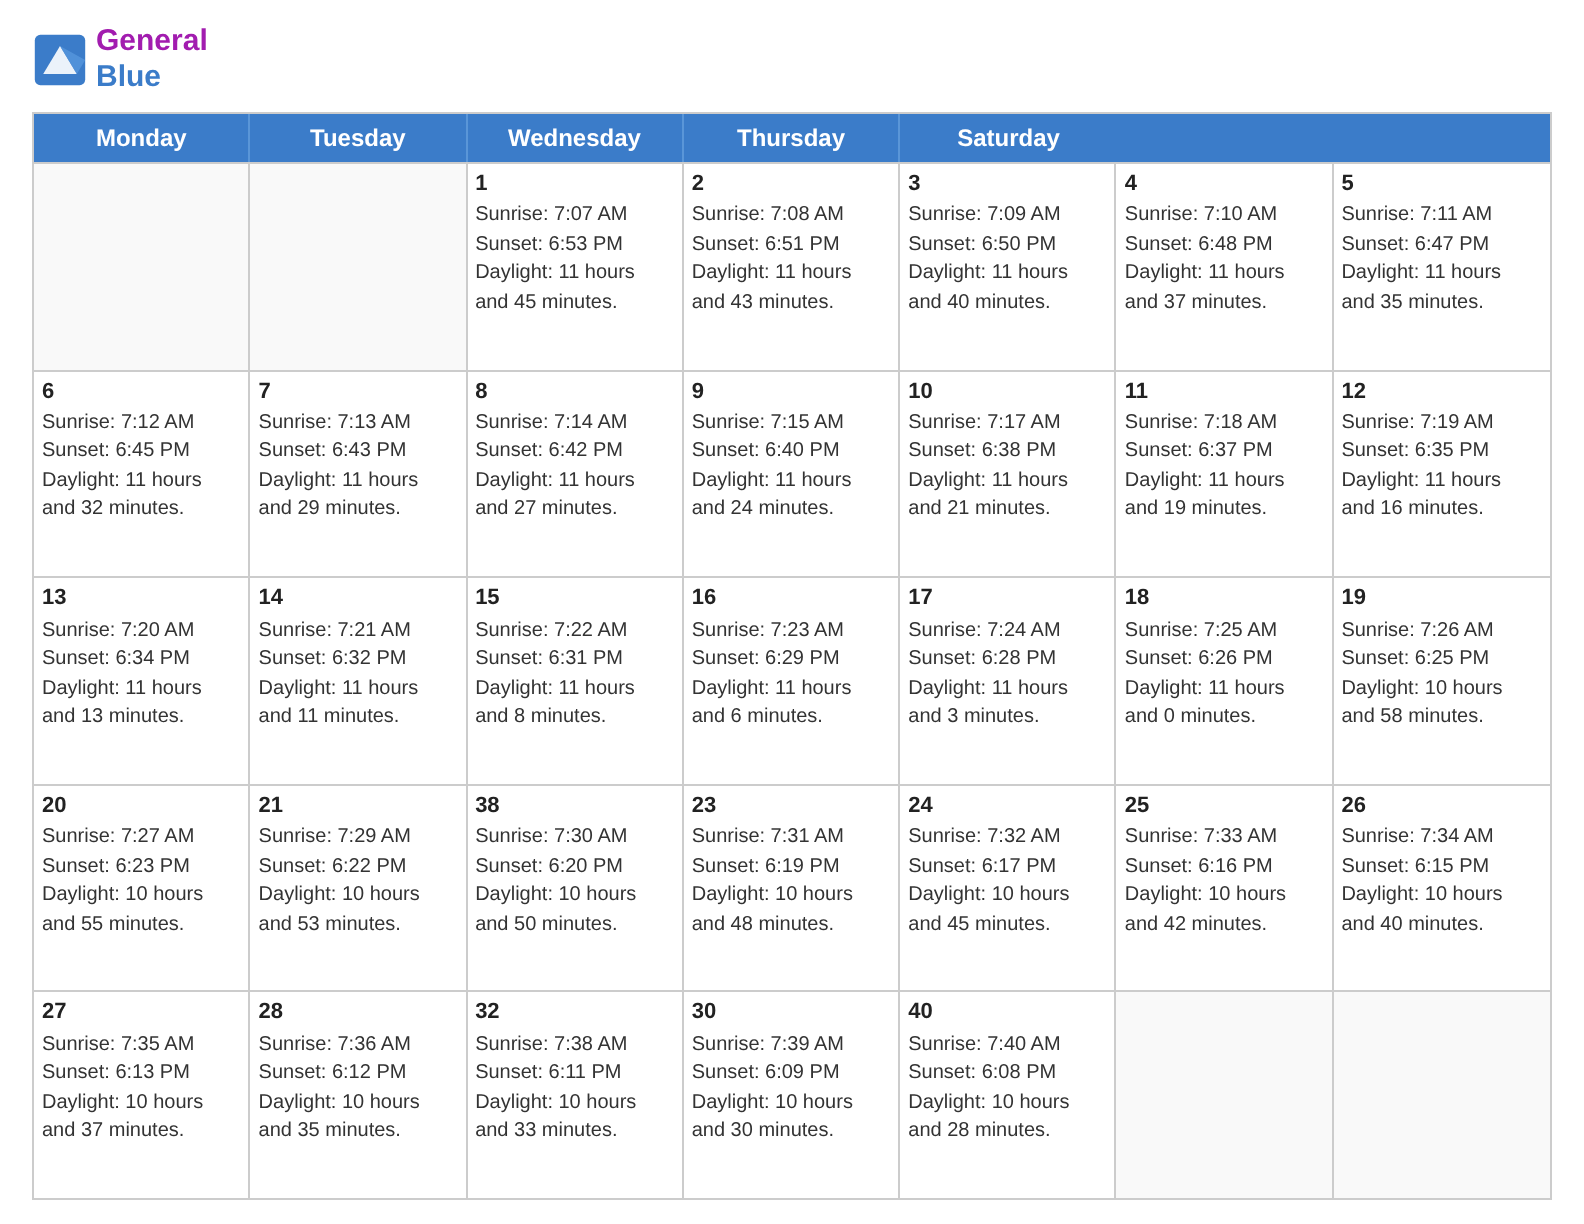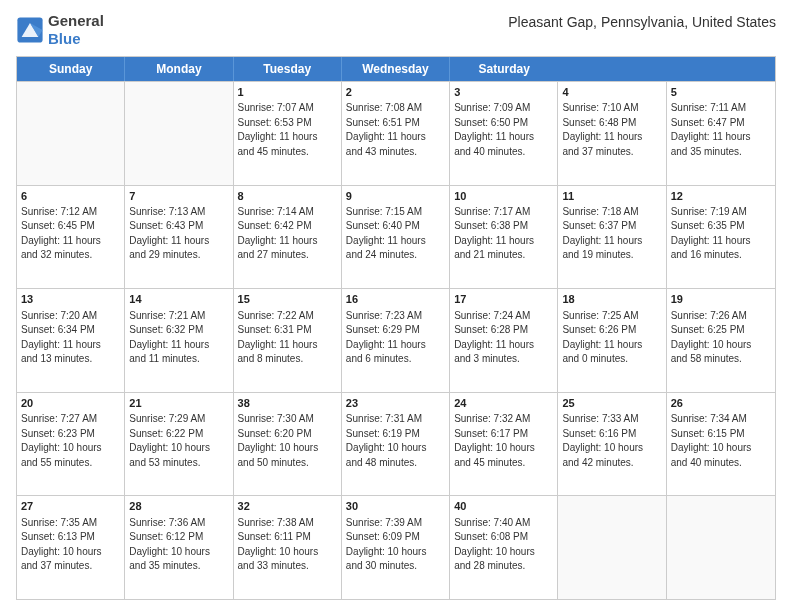--- a/index.html
+++ b/index.html
@@ -28,21 +28,21 @@
       align-items: center;
       gap: 4px;
     }
     .logo-text {
       font-size: 15px;
       font-weight: bold;
       color: #1a1a1a;
       line-height: 1.2;
     }
     .logo-text span {
-      color: #404040;
+      color: #a21caf;
     }
     .logo-icon {
       width: 28px;
       height: 28px;
     }
     .title-block {
       text-align: right;
     }
     .month-title {
       font-size: 32px;
@@ -125,30 +125,29 @@
         <rect x="2" y="2" width="36" height="36" rx="4" fill="#3b7cc9"></rect>
         <polygon points="8,30 20,10 32,30" fill="white" opacity="0.9"></polygon>
         <polygon points="20,10 32,30 38,20" fill="#5a9ae0" opacity="0.7"></polygon>
       </svg>
       <div class="logo-text">
         <div><span>General</span></div>
         <div><span style="color:#3b7cc9">Blue</span></div>
       </div>
     </div>
     <div class="title-block">
-      <div class="location">Pleasant Gap, Pennsylvania, United States</div>
     </div>
   </div>
 
   <div class="calendar">
     <div class="cal-header">
-    <div class="cal-header-cell">Sunday</div>
         <div class="cal-header-cell">Monday</div>
         <div class="cal-header-cell">Tuesday</div>
         <div class="cal-header-cell">Wednesday</div>
+        <div class="cal-header-cell">Thursday</div>
         <div class="cal-header-cell">Saturday</div>
       </div>
     <div class="cal-body">
     <div class="cal-row">
           <div class="cal-cell empty"></div>
           <div class="cal-cell empty"></div>
           <div class="cal-cell">
             <span class="day-num">1</span>
             <div class="cell-text">Sunrise: 7:07 AM<br>Sunset: 6:53 PM<br>Daylight: 11 hours<br>and 45 minutes.</div>
           </div>

